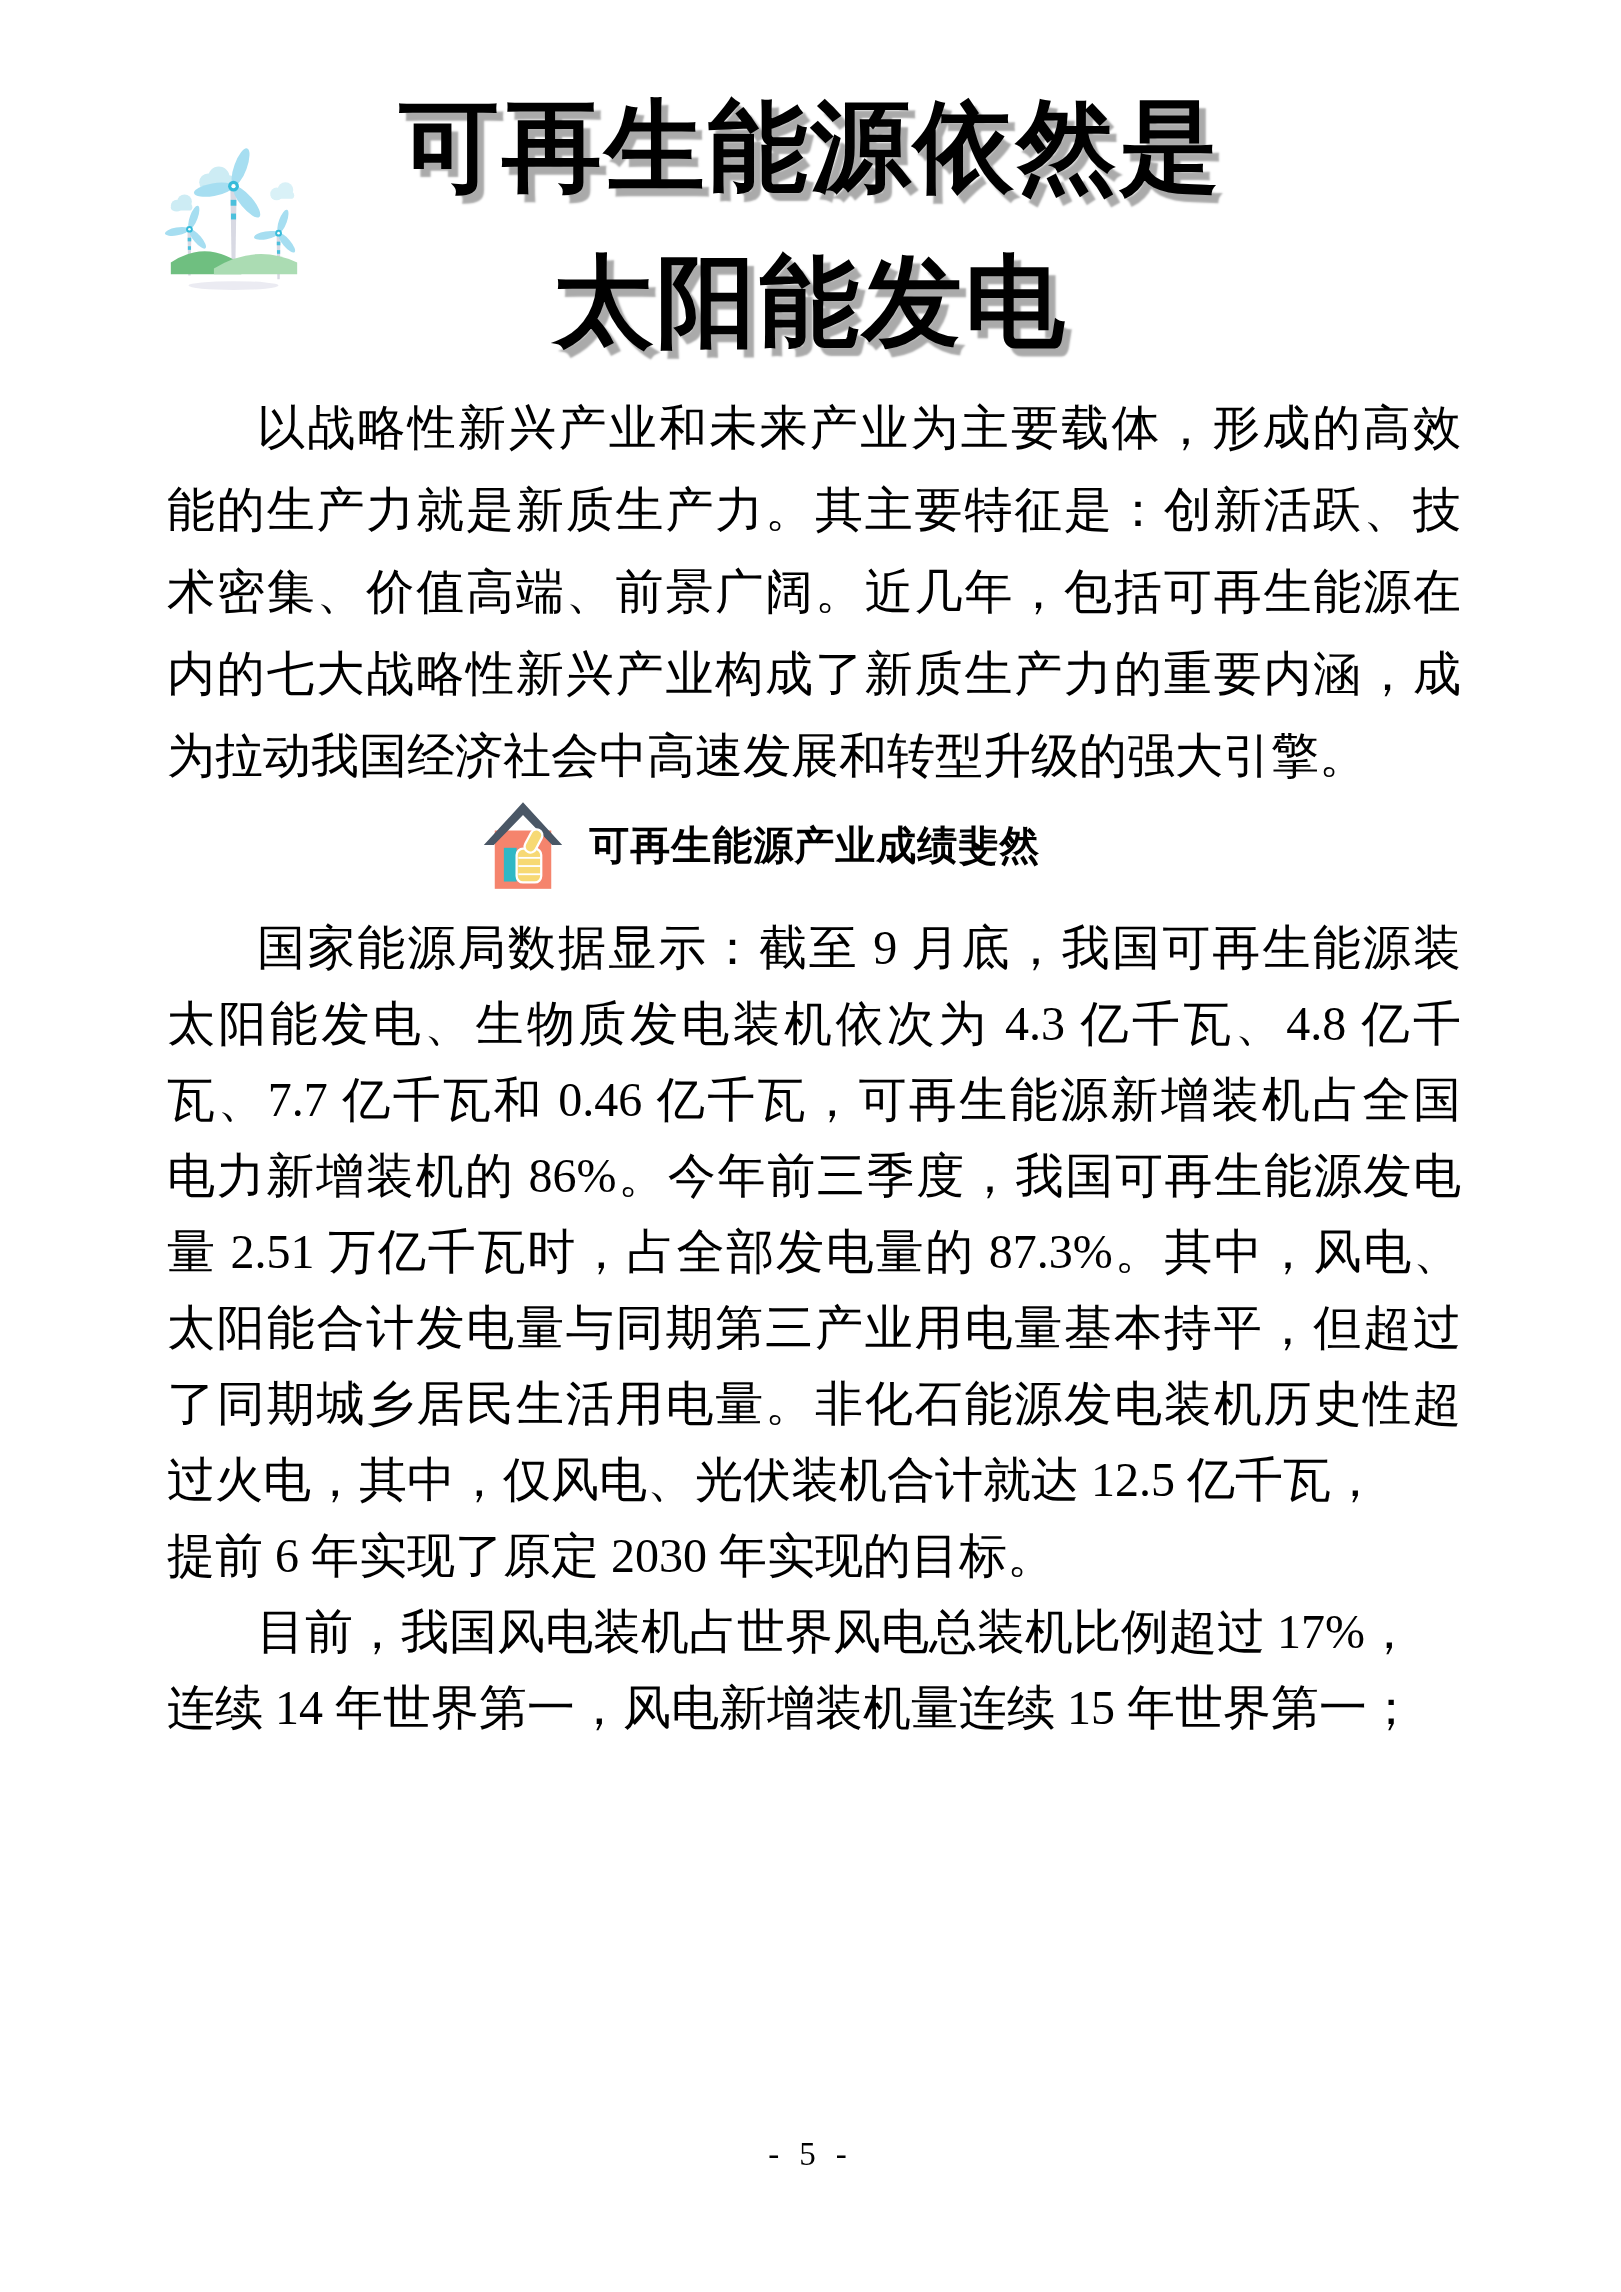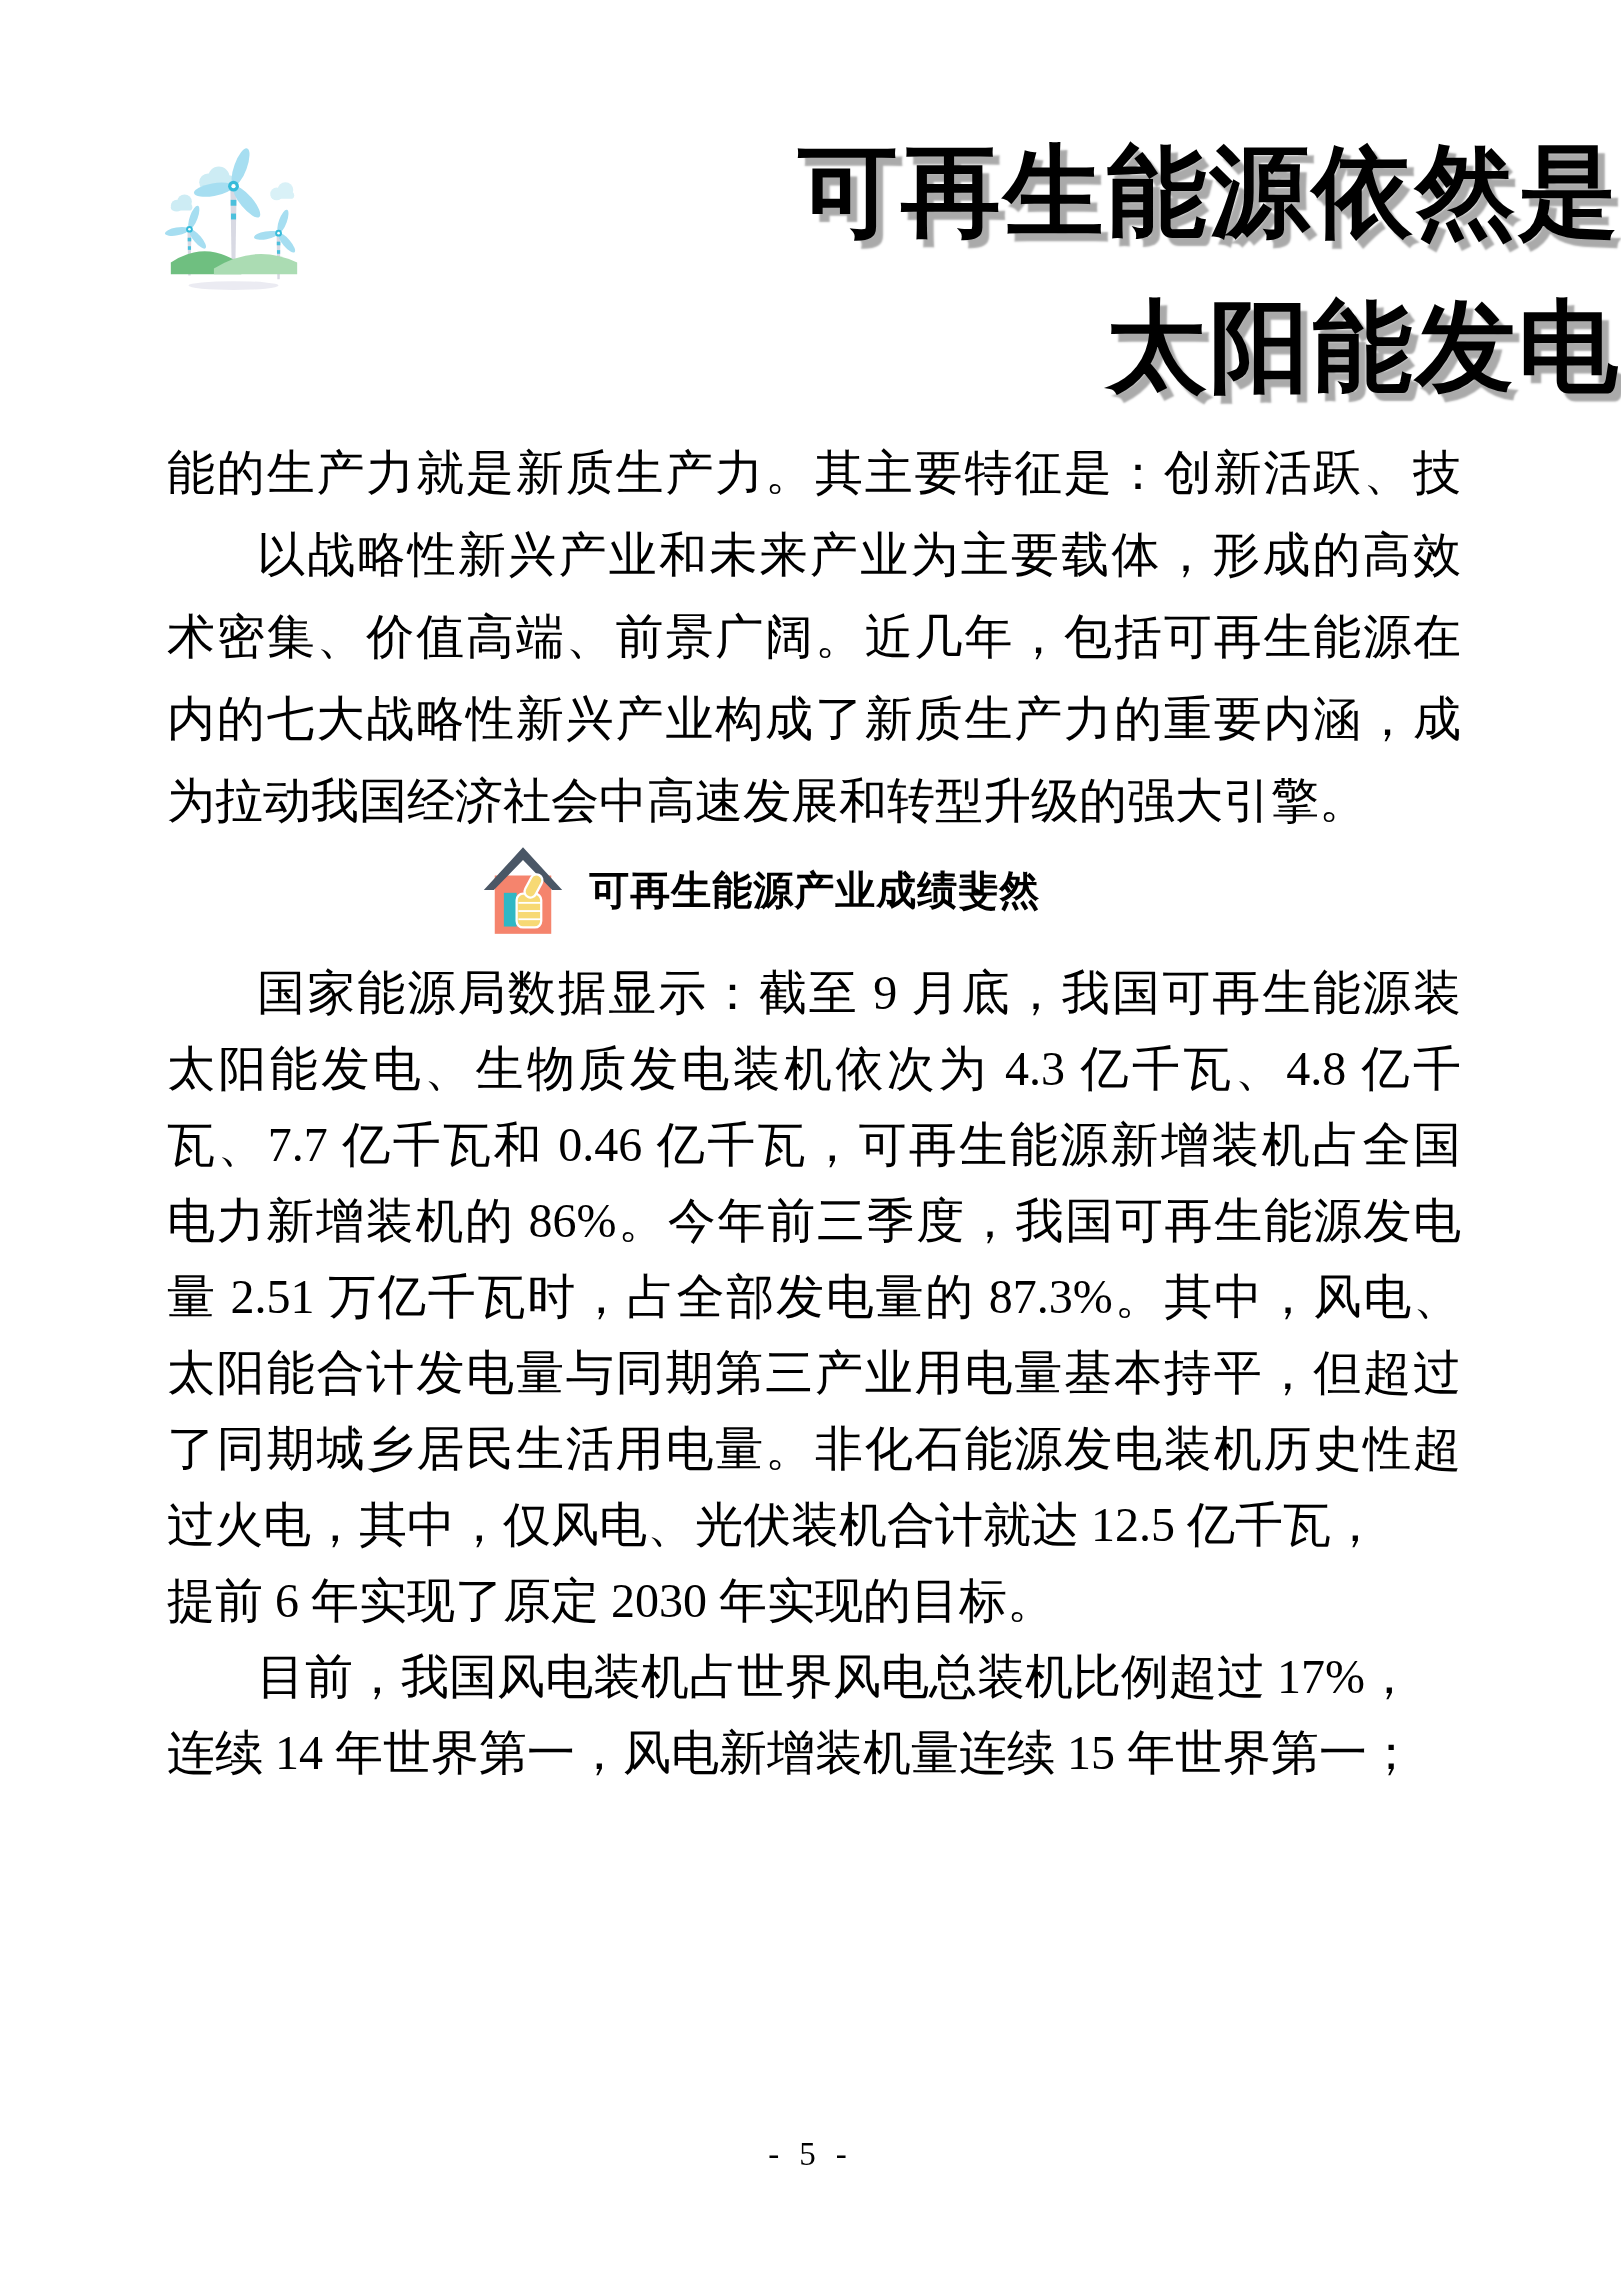--- a/index.html
+++ b/index.html
@@ -8,22 +8,22 @@
     position:relative;
     width:1621px; height:2293px;
     background:#ffffff;
     overflow:hidden;
     color:#000;
     font-family:"Liberation Serif","DejaVu Serif",serif;
   }
   
   .title-block {
     position:relative;
-    padding-top:114px;
-    text-align:right;
+    padding-top:69px;
+    text-align:center;
   }
   .wind-icon {
     position:absolute;
     left:163px; top:143px;
     width:142px; height:147px;
     display:block;
   }
   .wind-icon svg { width:100%; height:100%; display:block; }
   .title-line {
     display:block;
@@ -131,22 +131,22 @@
     </span>
     <h1>
       <span class="title-line">可再生能源依然是</span>
       <span class="title-line">太阳能发电</span>
     </h1>
   </header>
 
   <main class="content">
 
     <p class="intro-para">
+      <span class="line indent just">以战略性新兴产业和未来产业为主要载体，形成的高效</span>
       <span class="line just">能的生产力就是新质生产力。其主要特征是：创新活跃、技</span>
-      <span class="line indent just">以战略性新兴产业和未来产业为主要载体，形成的高效</span>
       <span class="line just">术密集、价值高端、前景广阔。近几年，包括可再生能源在</span>
       <span class="line just">内的七大战略性新兴产业构成了新质生产力的重要内涵，成</span>
       <span class="line">为拉动我国经济社会中高速发展和转型升级的强大引擎。</span>
     </p>
 
     <div class="section-heading">
       <span class="house-icon">
         <svg viewBox="0 0 90 106" xmlns="http://www.w3.org/2000/svg">
           <rect x="14" y="36" width="62" height="64" fill="#f5846d"></rect>
           <path d="M2,52 L45,5 L88,52 L77,52 L45,19 L13,52 Z" fill="#4a5766"></path>

